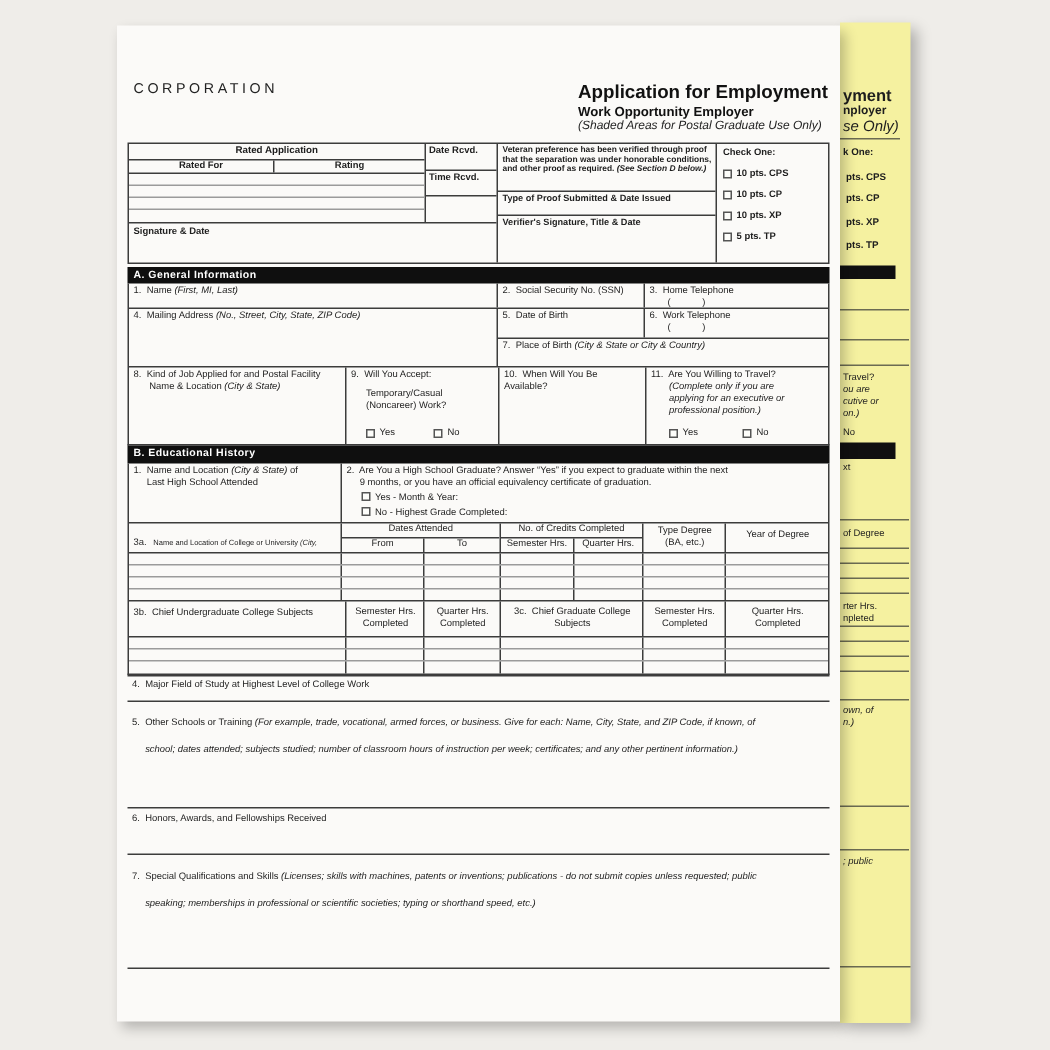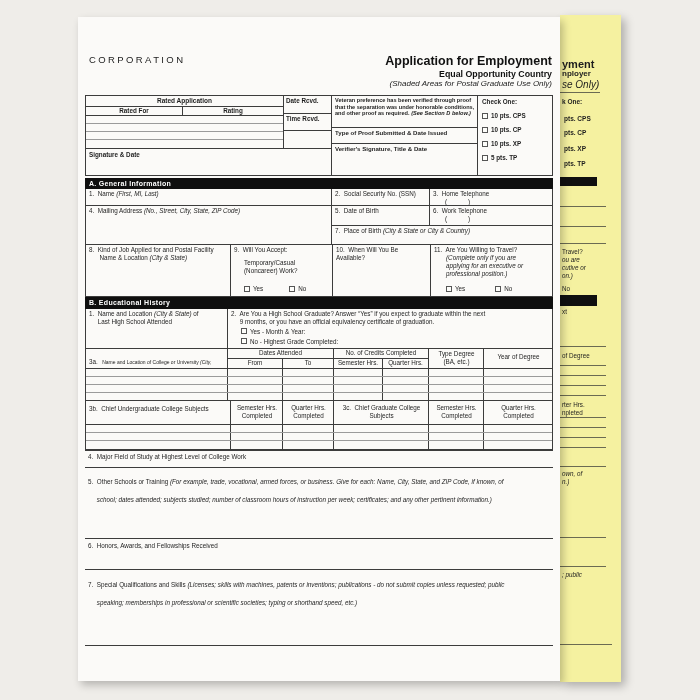--- a/index.html
+++ b/index.html
@@ -1,29 +1,29 @@
 <!DOCTYPE html>
 <html><head>
 <meta charset="utf-8">
 <style>
   html,body{margin:0;padding:0;background:#efede9;}
   *{box-sizing:border-box;}
   .scene{position:relative;width:700px;height:700px;background:#efede9;overflow:hidden;
          font-family:"Liberation Sans","DejaVu Sans",sans-serif;color:#1e1e1e;}
-  .carbon{position:absolute;left:560px;top:15px;width:61px;height:667px;background:#f5f1a0;
+  .carbon{position:absolute;left:560px;top:15px;width:47px;height:667px;background:#f5f1a0;
           box-shadow:4px 4px 9px rgba(0,0,0,.28);overflow:hidden;z-index:1;}
   .page{position:absolute;left:78px;top:17px;width:482px;height:664px;background:#fbfaf8;
         box-shadow:3px 4px 8px rgba(0,0,0,.24);z-index:2;}
   .content{position:absolute;left:7px;top:0;width:468px;}
   
   .head{position:relative;height:78px;}
   .brand{position:absolute;left:4px;top:36px;}
   .brand-abc{font-size:27px;font-weight:900;letter-spacing:1px;line-height:1;color:#111;}
   .brand-sub{font-size:9.5px;letter-spacing:2.4px;margin-top:1px;color:#222;}
-  .htitles{position:absolute;right:1px;top:37px;text-align:right;line-height:1.18;}
+  .htitles{position:absolute;right:1px;top:37px;line-height:1.18;}
   .htitle{font-size:12.5px;font-weight:bold;color:#111;}
   .hsub{font-size:8.8px;font-weight:bold;color:#111;}
   .hnote{font-size:8px;font-style:italic;color:#222;}
   
   .flexr{display:flex;}
   .cell{border-right:1px solid #3c3c3c;padding:1px 2px 0 3px;overflow:hidden;}
   .lastcell{padding:1px 2px 0 3px;overflow:hidden;}
   .lbl{font-size:6.3px;line-height:1.25;white-space:pre-wrap;}
   .tiny{font-size:5px;line-height:1.3;}
   .hint{font-style:italic;}
@@ -104,21 +104,21 @@
 
   <div class="page">
     <div class="content">
 
       <div class="head">
         <div class="brand">
           <div class="brand-sub">CORPORATION</div>
         </div>
         <div class="htitles">
           <div class="htitle">Application for Employment</div>
-          <div class="hsub">Equal Opportunity Country</div>
+          <div class="hsub">Work Opportunity Employer</div>
           <div class="hnote">(Shaded Areas for Postal Graduate Use Only)</div>
         </div>
       </div>
 
       <div class="toptable">
         <div class="tt-left">
           <div class="tt-top">
             <div class="tt-cols12">
               <div class="tt-rahead">Rated Application</div>
               <div class="tt-labels">

